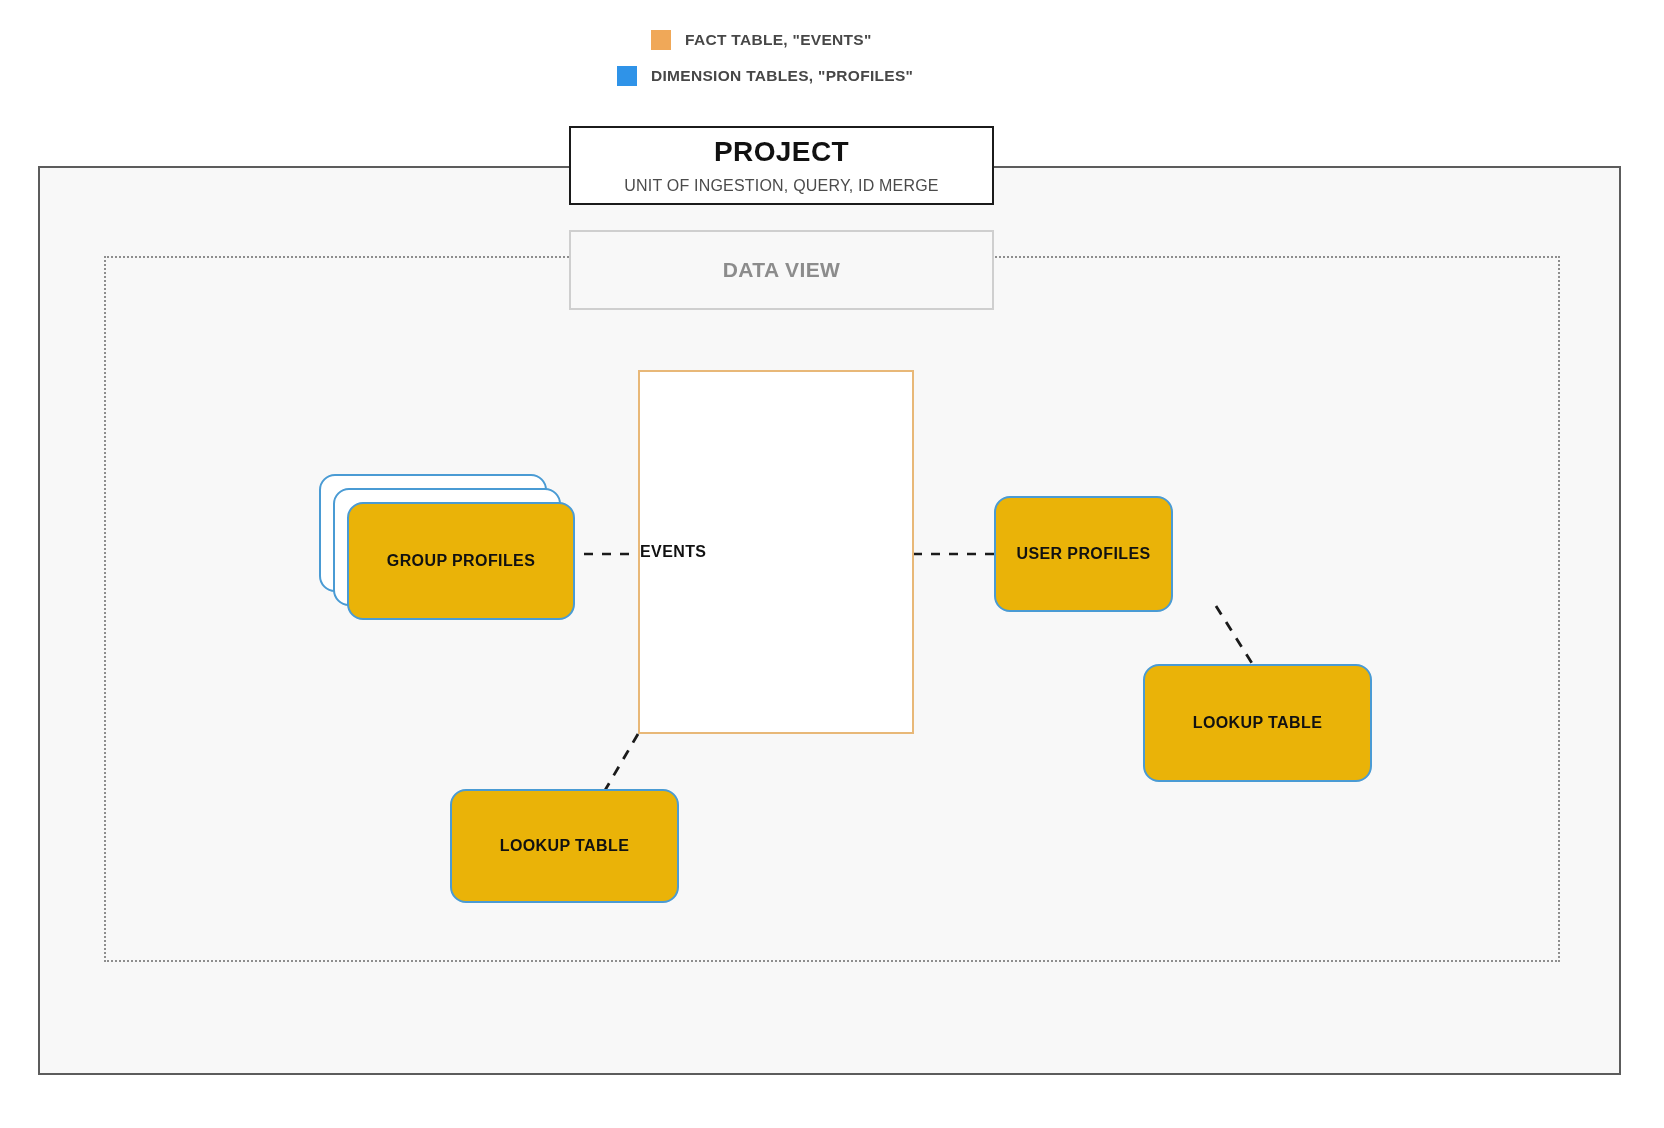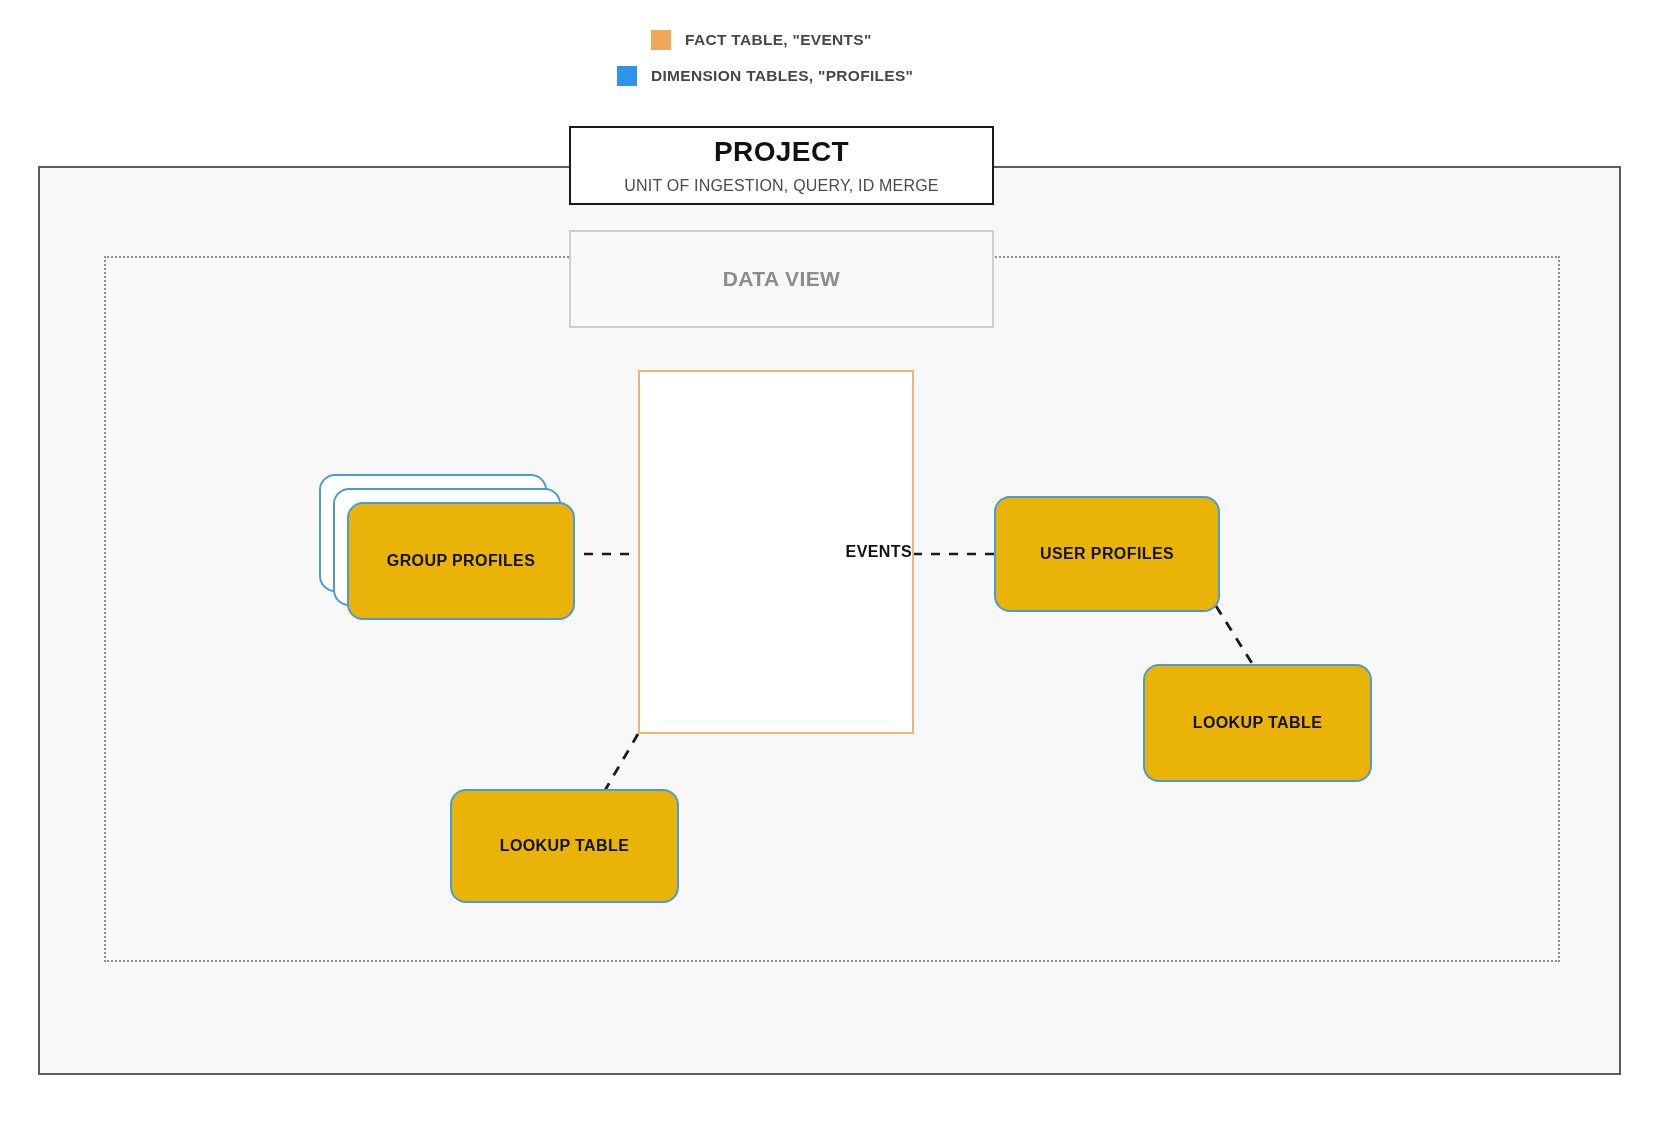--- a/index.html
+++ b/index.html
@@ -99,21 +99,21 @@
     margin-top: 6px;
     line-height: 1.3;
   }
 
   
   .dataview-label {
     position: absolute;
     left: 569px;
     top: 230px;
     width: 425px;
-    height: 98px;
+    height: 80px;
     background: #f8f8f8;
     border: 2px solid #cfcfcf;
     box-sizing: border-box;
     display: flex;
     flex-direction: column;
     align-items: center;
     justify-content: center;
   }
   .dataview-label .title {
     font-size: 21px;
@@ -135,21 +135,21 @@
     position: absolute;
     left: 638px;
     top: 370px;
     width: 276px;
     height: 364px;
     background: #ffffff;
     border: 2px solid #e8b878;
     box-sizing: border-box;
     display: flex;
     align-items: center;
-    justify-content: flex-end;
+    justify-content: flex-start;
   }
   .events-box .node-text {
     font-size: 16px;
     font-weight: bold;
     color: #111111;
     letter-spacing: 0.4px;
   }
 
   
   .card {
@@ -174,21 +174,21 @@
     position: absolute;
     background: #ffffff;
     border: 2px solid #4a9bd4;
     border-radius: 16px;
     box-sizing: border-box;
   }
   .gp-s1 { left: 319px; top: 474px; width: 228px; height: 118px; }
   .gp-s2 { left: 333px; top: 488px; width: 228px; height: 118px; }
   .gp-main { left: 347px; top: 502px; width: 228px; height: 118px; }
 
-  .user-profiles { left: 994px; top: 496px; width: 226px; height: 116px; }
+  .user-profiles { left: 994px; top: 496px; width: 179px; height: 116px; }
   .lookup-right  { left: 1143px; top: 664px; width: 229px; height: 118px; }
   .lookup-left   { left: 450px; top: 789px; width: 229px; height: 114px; }
 
   
   .connectors {
     position: absolute;
     left: 0;
     top: 0;
     width: 1664px;
     height: 1128px;

